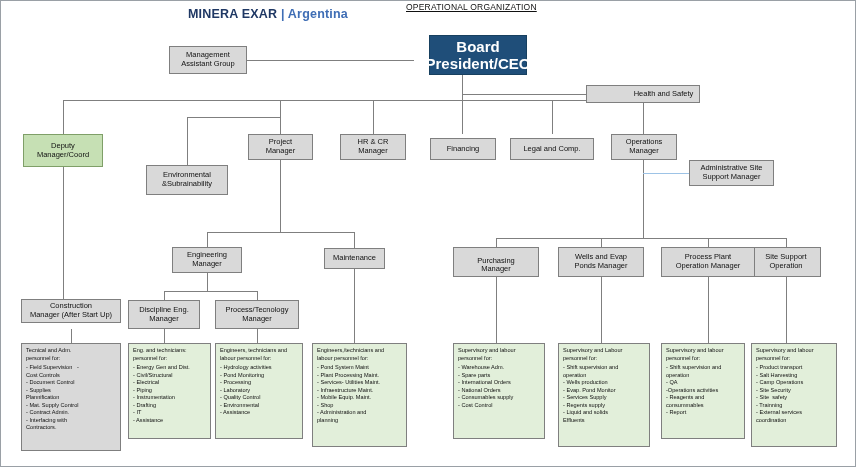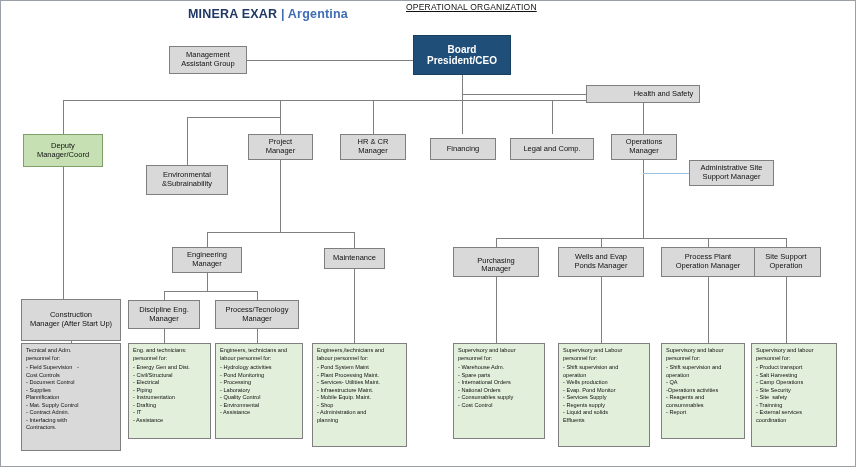--- a/index.html
+++ b/index.html
@@ -18,21 +18,21 @@
   
   .box{
     border:1px solid #7f7f7f;
     background:#d9d9d9;
     color:#111;
     font-size:7.5px;
     line-height:1.15;
     display:flex;align-items:center;justify-content:center;text-align:center;
     padding:2px 3px;
   }
-  .box.blue{background:#1f4e79;color:#ffffff;font-weight:bold;font-size:10px;border-color:#17405f;}
+  .box.blue{background:#1f4e79;color:#ffffff;font-weight:bold;font-size:15px;border-color:#17405f;margin-left:16px;}
   .box.green{background:#c6e0b4;color:#111;border-color:#7f9f68;}
   
   .panel{
     border:1px solid #7f7f7f;
     font-size:5.6px;
     line-height:1.35;
     color:#111;
     padding:3px 4px;
     overflow:hidden;
   }
@@ -182,21 +182,21 @@
   <div class="abs box" style="left:750px;top:246px;width:70px;height:30px;">
     <span style="white-space:pre-line">Site Support
 Operation</span>
   </div>
 
   <div class="abs box" style="left:660px;top:246px;width:94px;height:30px;">
     <span style="white-space:pre-line">Process Plant
 Operation Manager</span>
   </div>
 
-  <div class="abs box" style="left:20px;top:298px;width:100px;height:42px;">
+  <div class="abs box" style="left:20px;top:298px;width:100px;height:24px;">
     <span style="white-space:pre-line">Construction
 Manager (After Start Up)</span>
   </div>
 
   <div class="abs box" style="left:127px;top:299px;width:72px;height:29px;">
     <span style="white-space:pre-line">Discipline  Eng.
 Manager</span>
   </div>
 
   <div class="abs box" style="left:214px;top:299px;width:84px;height:29px;">

